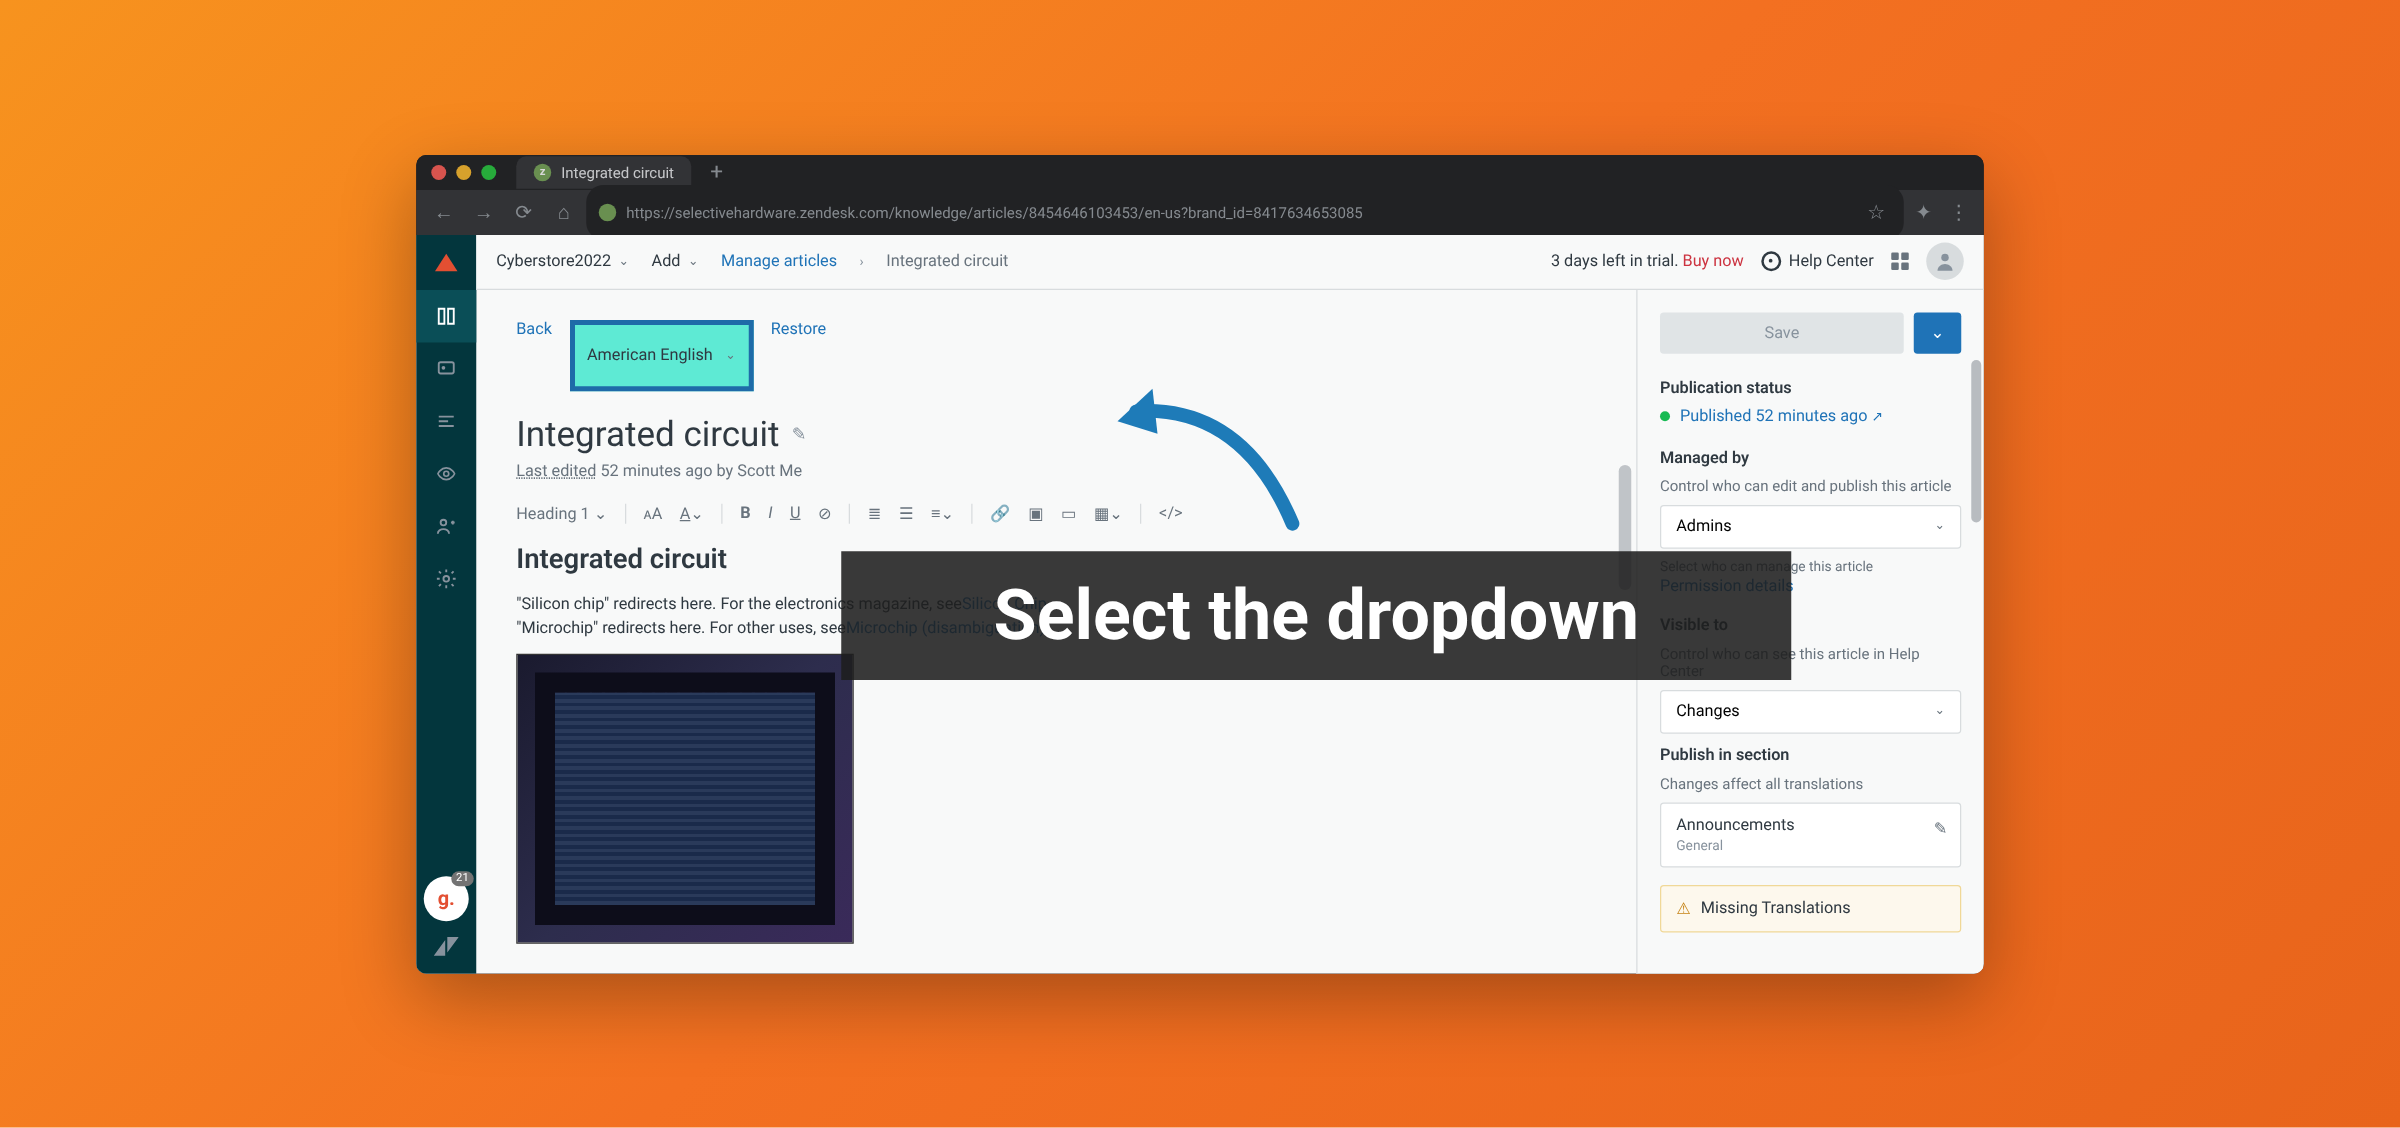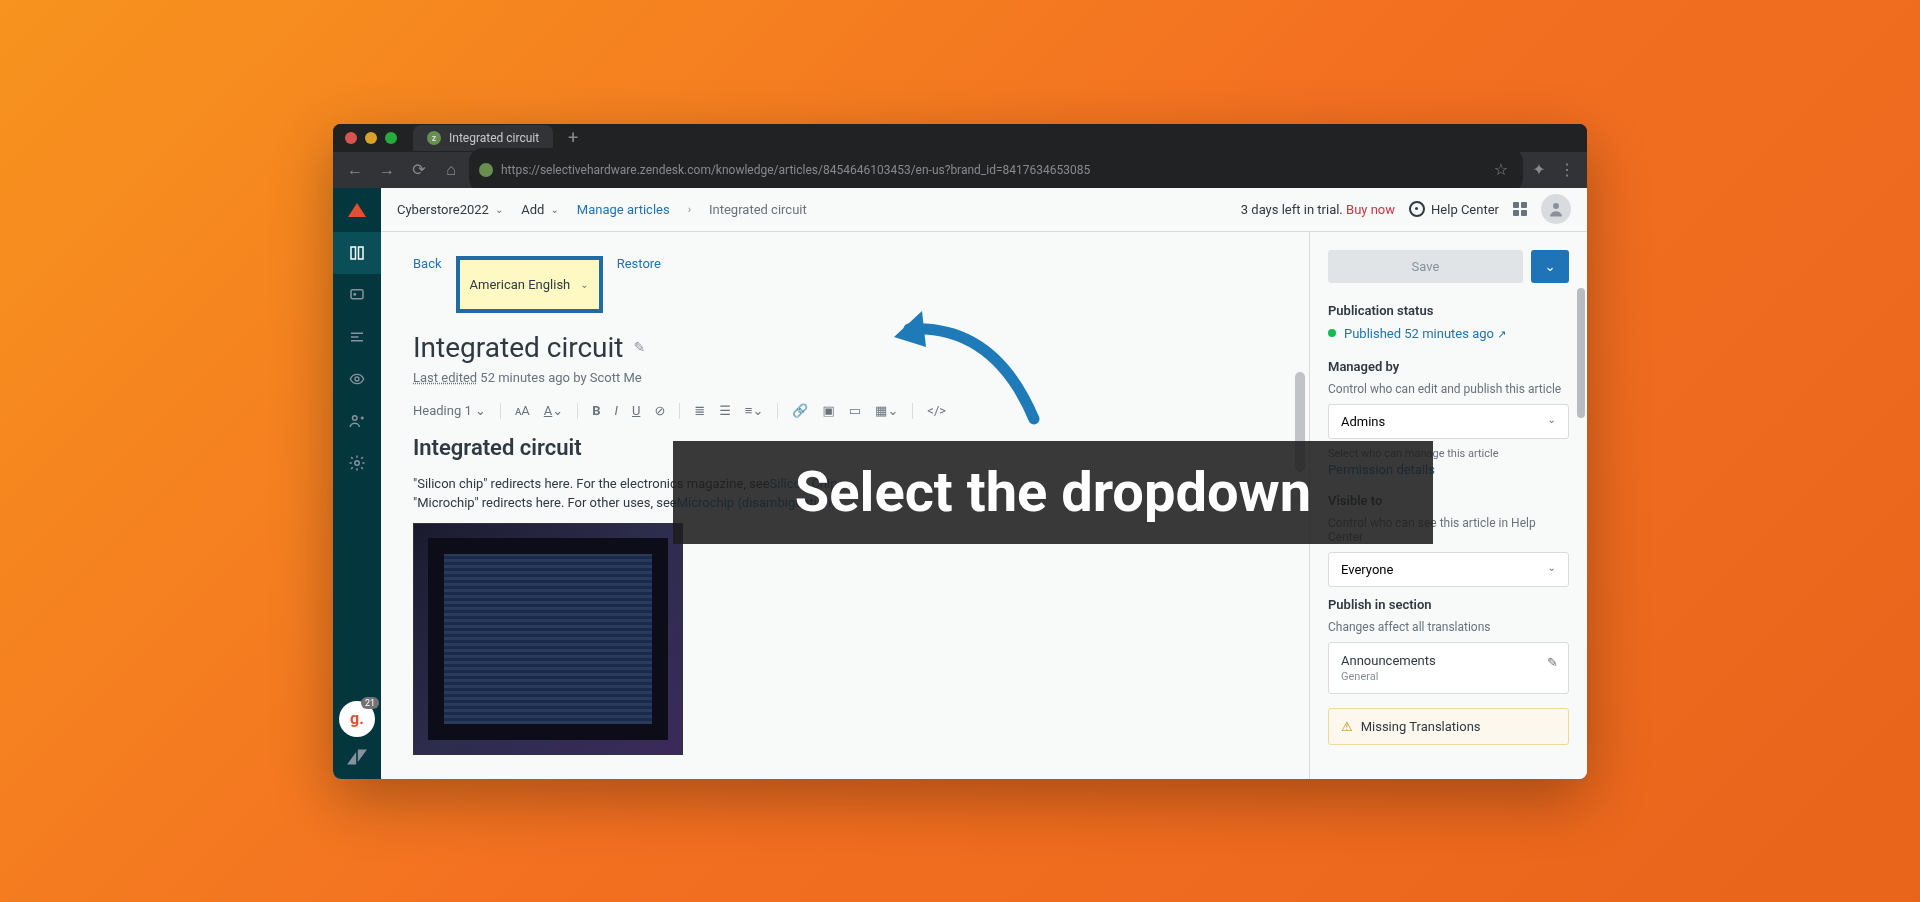--- a/index.html
+++ b/index.html
@@ -43,21 +43,21 @@
 .hc{display:flex;align-items:center;gap:6px;font-size:13px;color:#2f3941;cursor:pointer}
 .hc-icon{width:16px;height:16px;border:2px solid #2f3941;border-radius:50%;position:relative}
 .hc-icon::after{content:"";position:absolute;width:3px;height:3px;background:#2f3941;border-radius:50%;top:4px;left:4px}
 .apps{display:grid;grid-template-columns:repeat(2,6px);grid-template-rows:repeat(2,6px);gap:2px;cursor:pointer}
 .apps span{background:#68737d;border-radius:1px}
 .avatar{width:30px;height:30px;background:#d8dcde;border-radius:50%;cursor:pointer;display:flex;align-items:center;justify-content:center;color:#87929d;font-size:16px}
 .content{flex:1;display:flex}
 .editor{flex:1;padding:24px 32px;overflow:hidden;position:relative}
 .ed-top{display:flex;gap:14px;margin-bottom:18px}
 .back{color:#1f73b7;font-size:13px;cursor:pointer}
-.lang-dd{border:4px solid #1e6ba8;background:#fef9c3;padding:17px 10px;display:flex;align-items:center;gap:10px;font-size:13px;color:#2f3941;cursor:pointer}
+.lang-dd{border:4px solid #1e6ba8;background:#5eead4;padding:17px 10px;display:flex;align-items:center;gap:10px;font-size:13px;color:#2f3941;cursor:pointer}
 .restore{color:#1f73b7;font-size:13px;cursor:pointer}
 .title-row{display:flex;align-items:center;gap:10px}
 .art-title{font-size:28px;font-weight:400;color:#2f3941}
 .edit-pen{color:#87929d;font-size:14px;cursor:pointer}
 .meta{margin-top:6px;font-size:13px;color:#68737d}
 .meta u{text-decoration:underline dotted}
 .toolbar{margin-top:18px;display:flex;align-items:center;gap:14px;color:#68737d;font-size:13px}
 .tb-btn{cursor:pointer}
 .tb-sep{width:1px;height:16px;background:#d8dcde}
 .body{margin-top:16px}
@@ -276,21 +276,21 @@
           <div class="sel">
               <span>Admins</span>
               <span class="chev">⌄</span>
             </div>
           <div class="hint">Select who can manage this article</div>
           <span class="perm-link">Permission details</span>
 
           <div class="sec-h">Visible to</div>
           <div class="sub">Control who can see this article in Help Center</div>
           <div class="sel">
-              <span>Everyone</span>
+              <span>Changes</span>
               <span class="chev">⌄</span>
             </div>
 
           <div class="sec-h" style="margin-top:10px">Publish in section</div>
           <div class="sub">Changes affect all translations</div>
           <div class="sect-box">
             <div class="sect-name">Announcements</div>
             <div class="sect-cat">General</div>
             <span class="sect-edit">✎</span>
           </div>

